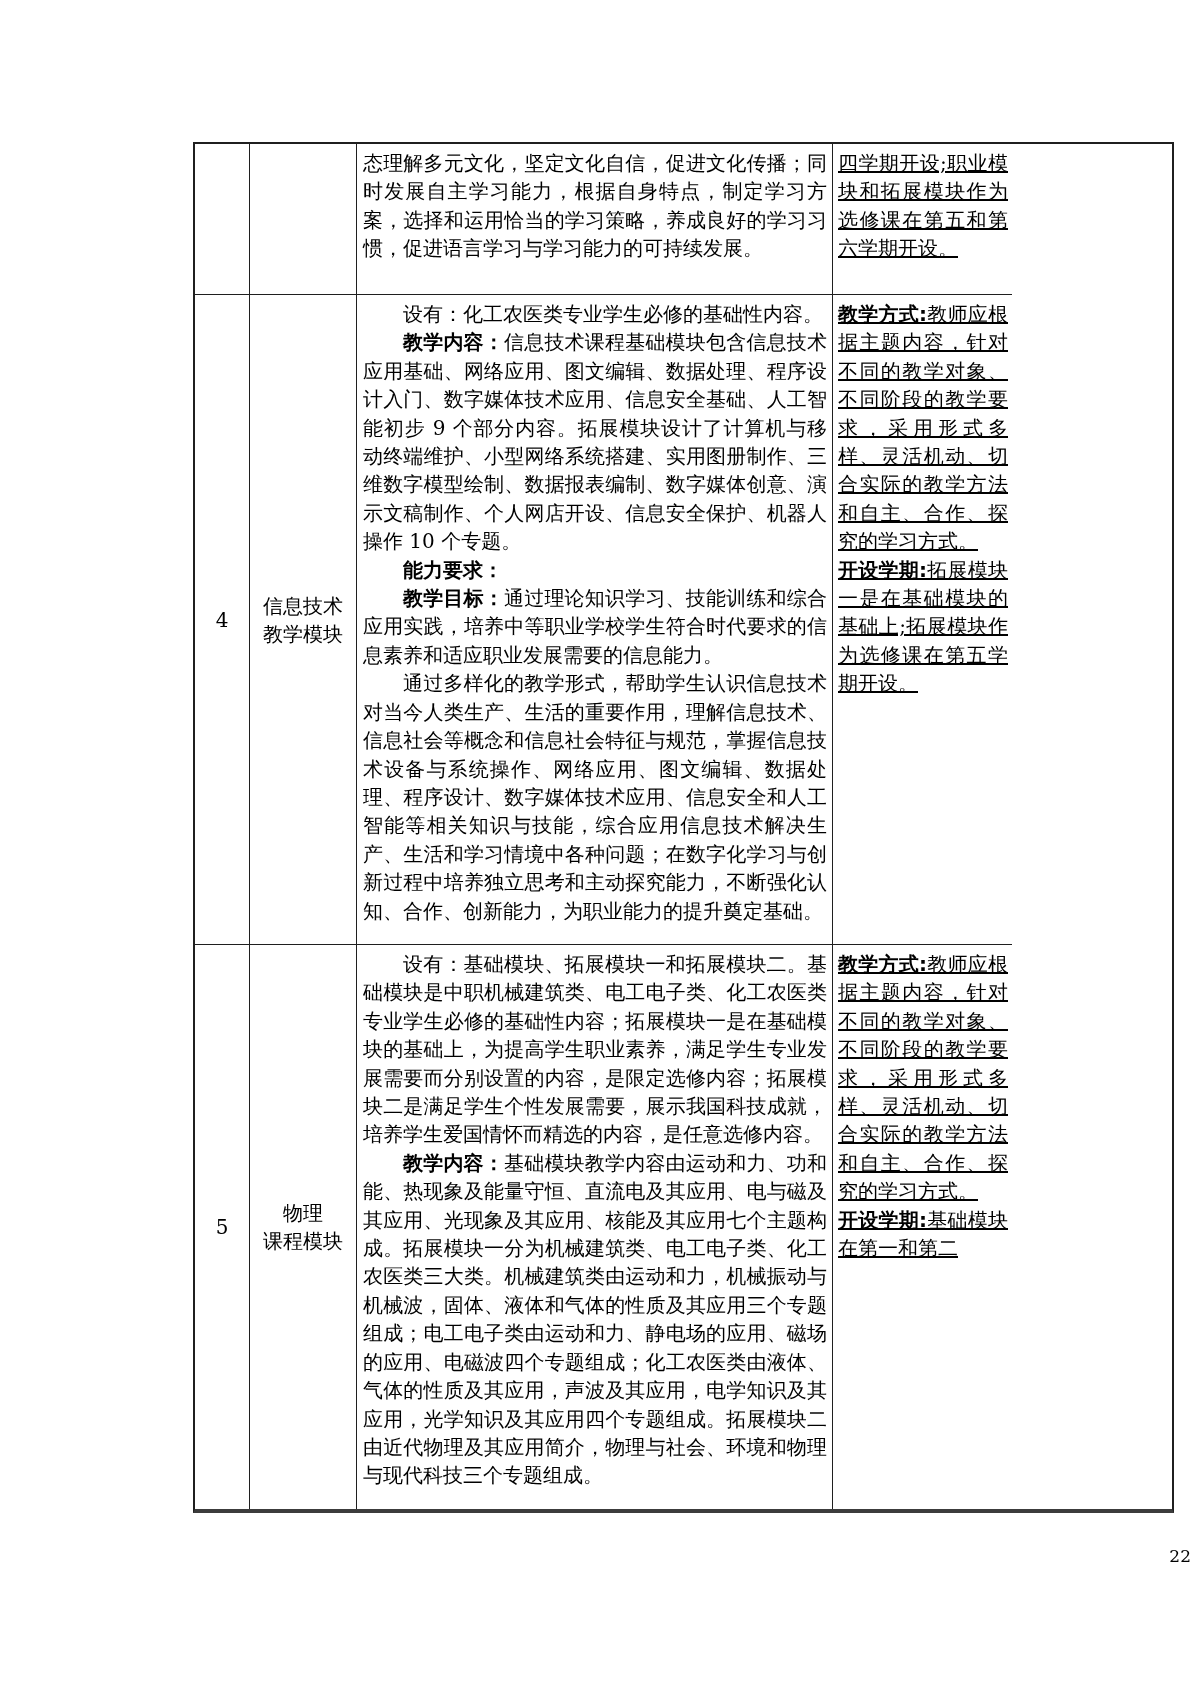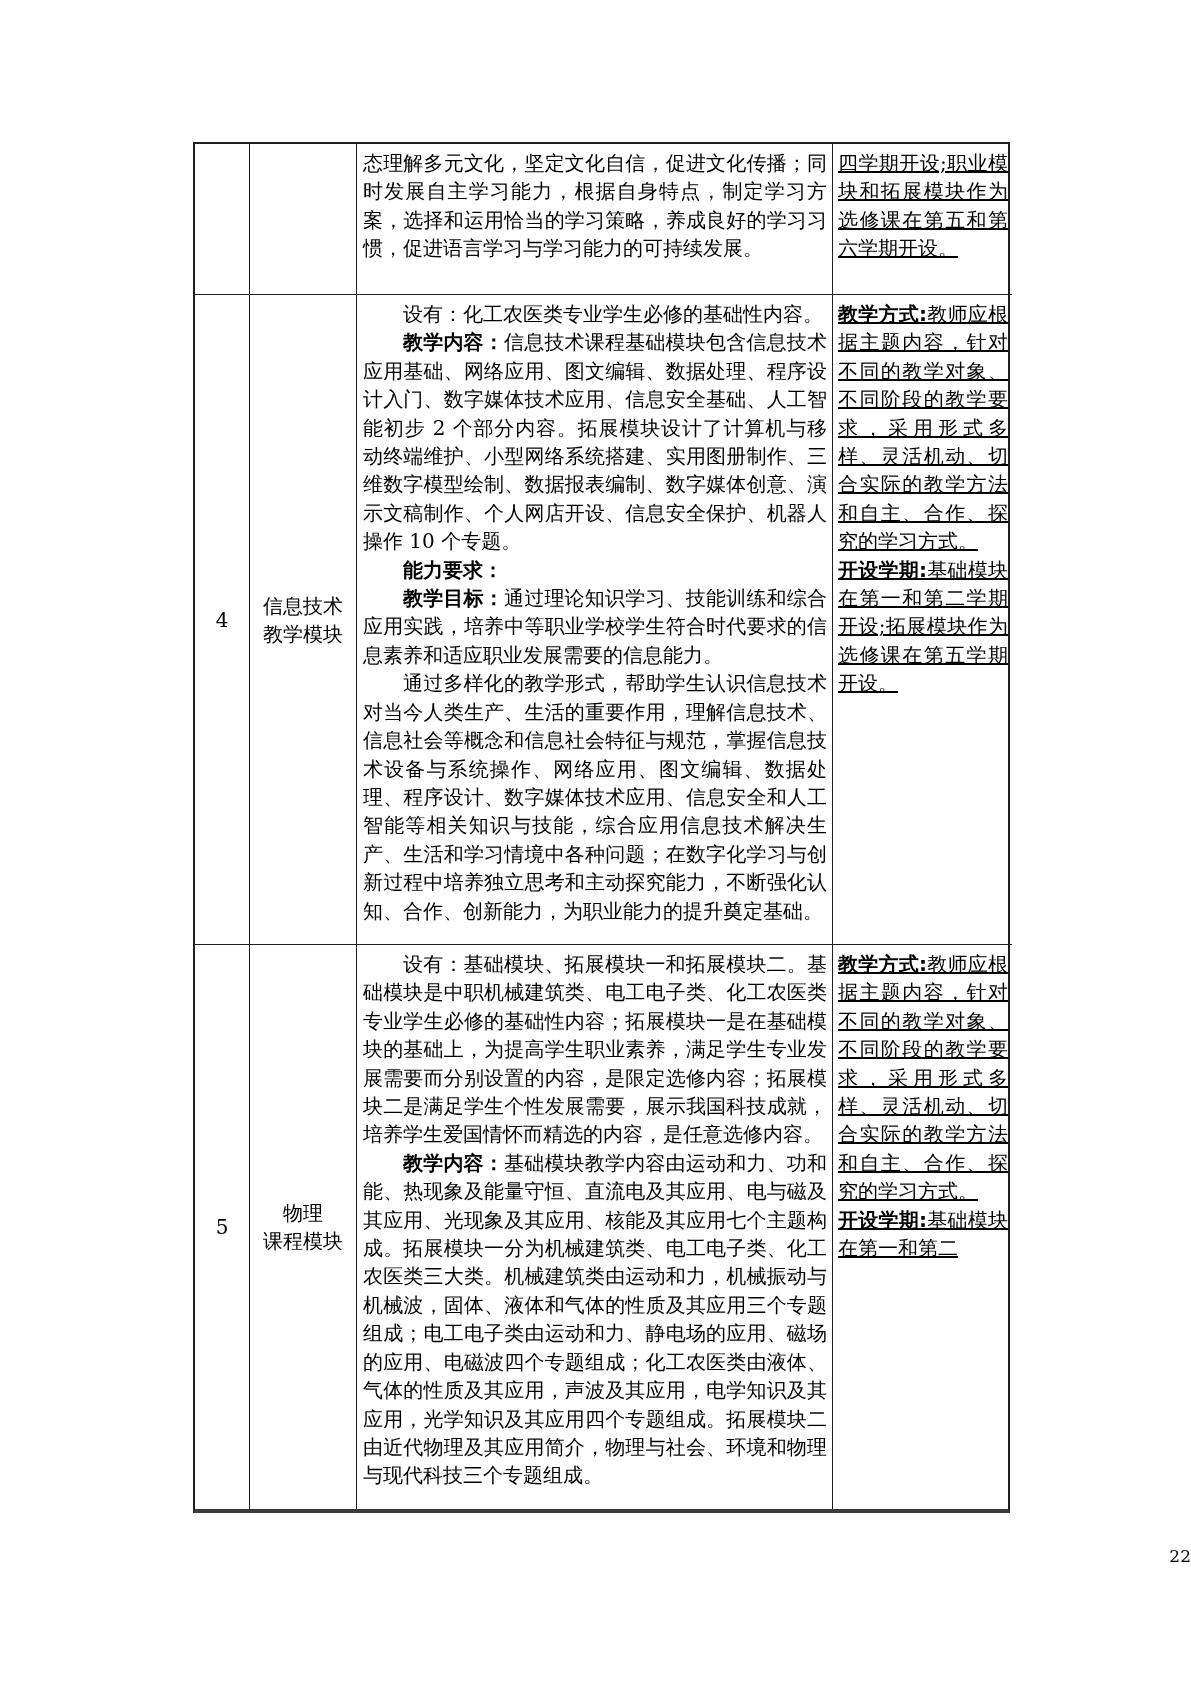--- a/index.html
+++ b/index.html
@@ -5,21 +5,21 @@
   html,body { margin:0; padding:0; }
   body {
     width:1191px; height:1684px;
     background:#ffffff; color:#000;
     position:relative;
     font-family:"DejaVu Serif","Liberation Serif",serif;
     overflow:hidden;
   }
   .doc-table {
     position:absolute; left:193px; top:142px;
-    width:817px; height:1371px;
+    width:981px; height:1371px;
     display:grid;
     grid-template-columns:55px 107px 476px 179px;
     grid-template-rows:151px 650px 1fr;
     border:2px solid #1f1f1f;
     border-bottom:4px solid #3c3c3c;
     box-sizing:border-box;
     background:#fff;
   }
   .cell {
     box-sizing:border-box;
@@ -66,28 +66,28 @@
     </div>
   <div class="cell notes-cell c-last">
       <p class="para"><span>四学期开设;职业模块和拓展模块作为选修课在第五和第六学期开设。</span></p>
     </div>
 
   <div class="cell num-cell">4</div>
   <div class="cell module-cell">信息技术
 教学模块</div>
   <div class="cell content-cell">
       <p class="para indent"><span>设有：化工农医类专业学生必修的基础性内容。</span></p>
-      <p class="para indent"><b>教学内容：</b><span>信息技术课程基础模块包含信息技术应用基础、网络应用、图文编辑、数据处理、程序设计入门、数字媒体技术应用、信息安全基础、人工智能初步 2 个部分内容。拓展模块设计了计算机与移动终端维护、小型网络系统搭建、实用图册制作、三维数字模型绘制、数据报表编制、数字媒体创意、演示文稿制作、个人网店开设、信息安全保护、机器人操作 10 个专题。</span></p>
+      <p class="para indent"><b>教学内容：</b><span>信息技术课程基础模块包含信息技术应用基础、网络应用、图文编辑、数据处理、程序设计入门、数字媒体技术应用、信息安全基础、人工智能初步 9 个部分内容。拓展模块设计了计算机与移动终端维护、小型网络系统搭建、实用图册制作、三维数字模型绘制、数据报表编制、数字媒体创意、演示文稿制作、个人网店开设、信息安全保护、机器人操作 10 个专题。</span></p>
       <p class="para indent"><b>能力要求：</b></p>
       <p class="para indent"><b>教学目标：</b><span>通过理论知识学习、技能训练和综合应用实践，培养中等职业学校学生符合时代要求的信息素养和适应职业发展需要的信息能力。</span></p>
       <p class="para indent"><span>通过多样化的教学形式，帮助学生认识信息技术对当今人类生产、生活的重要作用，理解信息技术、信息社会等概念和信息社会特征与规范，掌握信息技术设备与系统操作、网络应用、图文编辑、数据处理、程序设计、数字媒体技术应用、信息安全和人工智能等相关知识与技能，综合应用信息技术解决生产、生活和学习情境中各种问题；在数字化学习与创新过程中培养独立思考和主动探究能力，不断强化认知、合作、创新能力，为职业能力的提升奠定基础。</span></p>
     </div>
   <div class="cell notes-cell c-last">
       <p class="para"><b>教学方式:</b><span>教师应根据主题内容，针对不同的教学对象、不同阶段的教学要求，采用形式多样、灵活机动、切合实际的教学方法和自主、合作、探究的学习方式。</span></p>
-      <p class="para"><b>开设学期:</b><span>基础模块在第一和第二学期开设;拓展模块作为选修课在第五学期开设。</span></p>
+      <p class="para"><b>开设学期:</b><span>拓展模块一是在基础模块的基础上;拓展模块作为选修课在第五学期开设。</span></p>
     </div>
 
   <div class="cell num-cell r-last">5</div>
   <div class="cell module-cell r-last">物理
 课程模块</div>
   <div class="cell content-cell r-last">
       <p class="para indent"><span>设有：基础模块、拓展模块一和拓展模块二。基础模块是中职机械建筑类、电工电子类、化工农医类专业学生必修的基础性内容；拓展模块一是在基础模块的基础上，为提高学生职业素养，满足学生专业发展需要而分别设置的内容，是限定选修内容；拓展模块二是满足学生个性发展需要，展示我国科技成就，培养学生爱国情怀而精选的内容，是任意选修内容。</span></p>
       <p class="para indent"><b>教学内容：</b><span>基础模块教学内容由运动和力、功和能、热现象及能量守恒、直流电及其应用、电与磁及其应用、光现象及其应用、核能及其应用七个主题构成。拓展模块一分为机械建筑类、电工电子类、化工农医类三大类。机械建筑类由运动和力，机械振动与机械波，固体、液体和气体的性质及其应用三个专题组成；电工电子类由运动和力、静电场的应用、磁场的应用、电磁波四个专题组成；化工农医类由液体、气体的性质及其应用，声波及其应用，电学知识及其应用，光学知识及其应用四个专题组成。拓展模块二由近代物理及其应用简介，物理与社会、环境和物理与现代科技三个专题组成。</span></p>
     </div>
   <div class="cell notes-cell r-last c-last">

